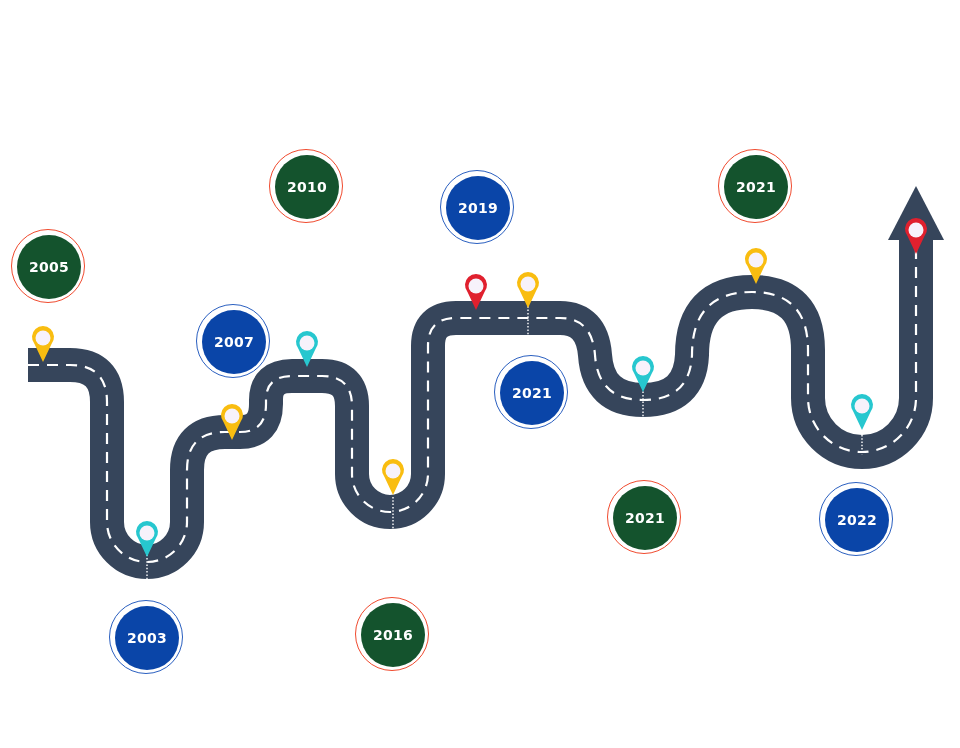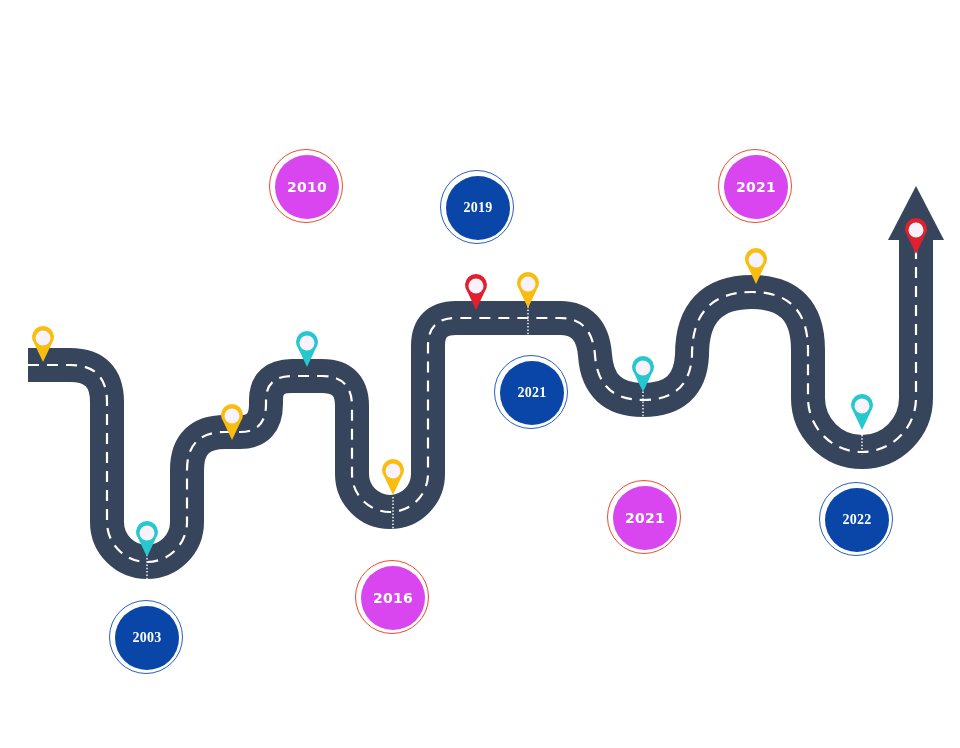--- a/index.html
+++ b/index.html
@@ -1,22 +1,22 @@
 <!DOCTYPE html>
 <html><head>
 <meta charset="utf-8">
 <style>
   html, body { margin:0; padding:0; background:#ffffff; }
   body { width:960px; height:748px; position:relative; overflow:hidden; font-family:"DejaVu Sans", sans-serif; }
   #stage { position:absolute; left:0; top:0; width:960px; height:748px; }
   .badge { position:absolute; width:74px; height:74px; border-radius:50%; box-sizing:border-box; background:#fff; }
   .badge .inner { position:absolute; left:5px; top:5px; width:64px; height:64px; border-radius:50%; display:flex; align-items:center; justify-content:center; color:#fff; font-weight:bold; font-size:14px; letter-spacing:0.3px; }
   .badge.red { border:1.5px solid #f04a2e; }
-  .badge.red .inner { background:#d946ef; }
-  .badge.blue { border:1.5px solid #2a5fc0;font-family:Liberation Serif, serif; }
+  .badge.red .inner { background:#14532d; }
+  .badge.blue { border:1.5px solid #2a5fc0; }
   .badge.blue .inner { background:#0a45a8; }
 </style>
 </head>
 <body>
 
 <div id="stage">
   <svg width="960" height="748" viewBox="0 0 960 748">
 
     <path id="road" fill="none" stroke="#36455b" stroke-width="34" stroke-linejoin="round" d="M28 365 L70 365 Q107 365 107 402 L107 522 A40 40 0 0 0 187 522 L187 470 Q187 432 225 432 L240 432 Q266 432 266 404 L266 400 Q266 376 292 376 L322 376 Q352 376 352 406 L352 474 A38 38 0 0 0 428 474 L428 346 Q428 318 456 318 L560 318 Q592 318 595 355 Q598 400 643 400 Q690 400 692 355 Q692 292 752 292 Q808 292 808 350 L808 398 A54 54 0 0 0 916 398 L916 238"></path>
 
@@ -73,27 +73,33 @@
           <circle cx="862" cy="406" r="7.5" fill="#f7f2fb"></circle>
         </g>
         <g>
           <path d="M916 254 L907.5 236 A11 11 0 1 1 924.5 236 Z" fill="#e0202e"></path>
           <circle cx="916" cy="230" r="7.5" fill="#f7f2fb"></circle>
         </g>
       </g>
   </svg>
 
   
+  <div class="badge red" style="left:11px;top:229px">
+      <div class="inner">2005</div>
+    </div>
   <div class="badge blue" style="left:109px;top:600px">
       <div class="inner">2003</div>
+    </div>
+  <div class="badge blue" style="left:196px;top:304px">
+      <div class="inner">2007</div>
     </div>
   <div class="badge red" style="left:269px;top:149px">
       <div class="inner">2010</div>
     </div>
-  <div class="badge red" style="left:355px;top:560px">
+  <div class="badge red" style="left:355px;top:597px">
       <div class="inner">2016</div>
     </div>
   <div class="badge blue" style="left:440px;top:170px">
       <div class="inner">2019</div>
     </div>
   <div class="badge blue" style="left:494px;top:355px">
       <div class="inner">2021</div>
     </div>
   <div class="badge red" style="left:607px;top:480px">
       <div class="inner">2021</div>

